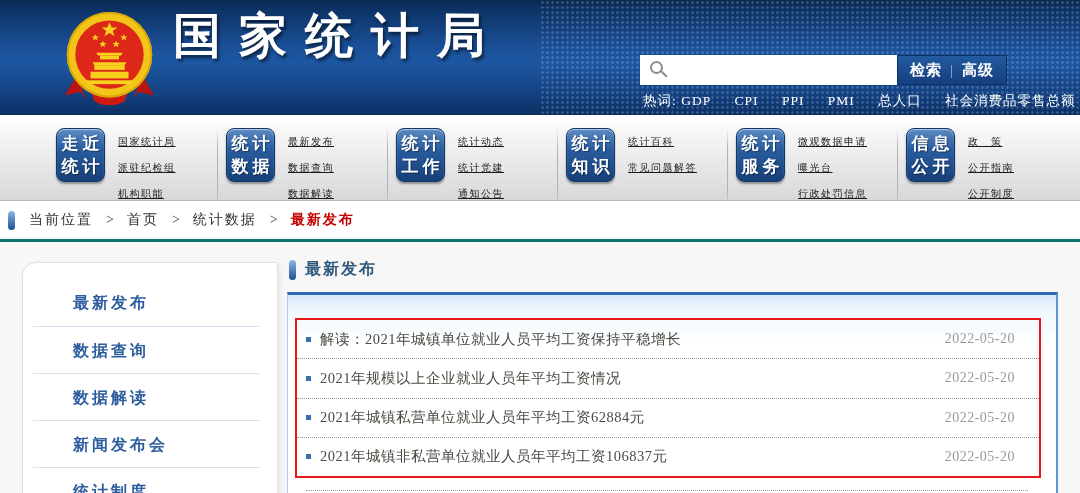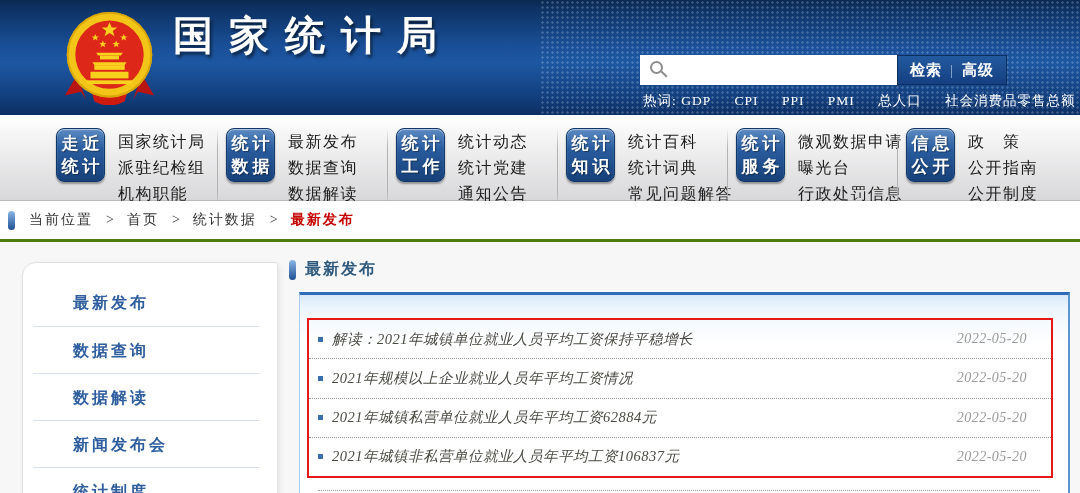--- a/index.html
+++ b/index.html
@@ -16,21 +16,21 @@
     background:linear-gradient(180deg,#0a2950 0%,#0d3263 7%,#1a4f97 40%,#1d57a2 55%,#123e7c 85%,#0c2f63 100%);
   }
   .map-dots{
     position:absolute; top:0; left:540px; width:540px; height:115px;
     background-image:radial-gradient(circle, rgba(215,232,255,.22) 1px, transparent 1.5px);
     background-size:5px 5px;
   }
   .brand{ position:absolute; left:62px; top:10px; display:flex; align-items:flex-start; cursor:pointer;}
   .brand-text{ margin-left:16px; }
   .site-title{
-    font-size:40px; font-weight:bold; color:#fff; letter-spacing:3px;
+    font-size:48px; font-weight:bold; color:#fff; letter-spacing:3px;
     text-shadow:2px 3px 3px rgba(0,0,0,.5); line-height:52px;
   }
   .site-subtitle{
     font-family:"Liberation Sans","DejaVu Sans",sans-serif;
     font-size:21px; color:#fff; letter-spacing:.5px; margin-top:3px;
     text-shadow:1px 2px 2px rgba(0,0,0,.5);
   }
   .search-wrap{ position:absolute; left:640px; top:55px; display:flex; height:36px; }
   .search-input-box{ position:relative; width:257px; height:30px; background:#fff; }
   .search-input{
@@ -75,28 +75,28 @@
     background:linear-gradient(180deg,#5d8bc2 0%,#2a5d9f 38%,#164079 100%);
     border:1px solid #11386b;
     box-shadow:inset 0 1px 1px rgba(255,255,255,.55), 0 2px 2px rgba(0,0,0,.35);
     color:#fff; font-size:17px; font-weight:bold; letter-spacing:4px;
     display:flex; flex-direction:column; align-items:center; justify-content:center;
     line-height:23px; text-indent:4px; cursor:pointer;
     text-shadow:1px 1px 1px rgba(0,0,0,.4);
   }
   .nav-links{ margin-left:13px; padding-top:1px; }
   .nav-link{
-    display:block; font-size:16px; color:#1c1c1c; line-height:26px;
-    letter-spacing:1.5px; cursor:pointer; white-space:nowrap;
+    display:block; font-size:10px; color:#1c1c1c; line-height:26px;
+    letter-spacing:1.5px; cursor:pointer; white-space:nowrap;text-decoration:underline;
   }
 
   
   .crumb-bar{
     position:absolute; top:201px; left:0; width:1080px; height:41px;
-    background:#fff; border-bottom:3px solid #4d7c0f;
+    background:#fff; border-bottom:3px solid #0f766e;
     display:flex; align-items:center; padding-left:8px;
   }
   .crumb-marker{
     width:7px; height:19px; border-radius:4px; margin-right:14px;
     background:linear-gradient(180deg,#8cb6e6,#1d4f94);
   }
   .crumb-bar span{ font-size:14px; color:#333; letter-spacing:2px; }
   .crumb-sep{ color:#666; margin:0 13px; letter-spacing:0 !important; }
   .crumb-link{ cursor:pointer; }
   .crumb-current{ color:#c40000 !important; font-weight:bold; }
@@ -118,24 +118,23 @@
 
   .main-panel{ position:absolute; left:287px; top:0; width:772px; height:251px; }
   .section-head{ position:absolute; top:17px; left:2px; display:flex; align-items:center; }
   .section-marker{
     width:7px; height:20px; border-radius:4px; margin-right:9px;
     background:linear-gradient(180deg,#8cb6e6,#1d4f94);
   }
   .section-title{ font-size:16px; font-weight:bold; color:#2f5a7d; letter-spacing:2px; }
 
   .list-box{
-    position:absolute; top:50px; left:12px; width:771px; height:201px;
+    position:absolute; top:50px; left:0; width:771px; height:201px;
     border-top:3px solid #2f6cb8; border-right:2px solid #5a96d2; border-left:1px solid #aacbe9;
     background:linear-gradient(180deg,#d7e8f9 0%,#eef6fd 14px,#ffffff 48px);
-    font-style:italic;
   }
   .red-rect{
     position:absolute; left:7px; top:23px; width:746px; height:160px;
     border:2px solid #e51717;
     display:flex; flex-direction:column;
   }
   .article-row{
     flex:1; display:flex; align-items:center; padding:0 24px 0 9px;
   }
   .article-row + .article-row{ border-top:1px dotted #9a9a9a;justify-content:space-between; }
@@ -246,21 +245,20 @@
       </div>
     </div>
 
     <div class="nav-group">
       <div class="nav-badge">
         <div>统计</div>
         <div>知识</div>
       </div>
       <div class="nav-links">
         <span class="nav-link">统计百科</span>
-        <span class="nav-link">统计词典</span>
         <span class="nav-link">常见问题解答</span>
       </div>
     </div>
 
     <div class="nav-group">
       <div class="nav-badge">
         <div>统计</div>
         <div>服务</div>
       </div>
       <div class="nav-links">

